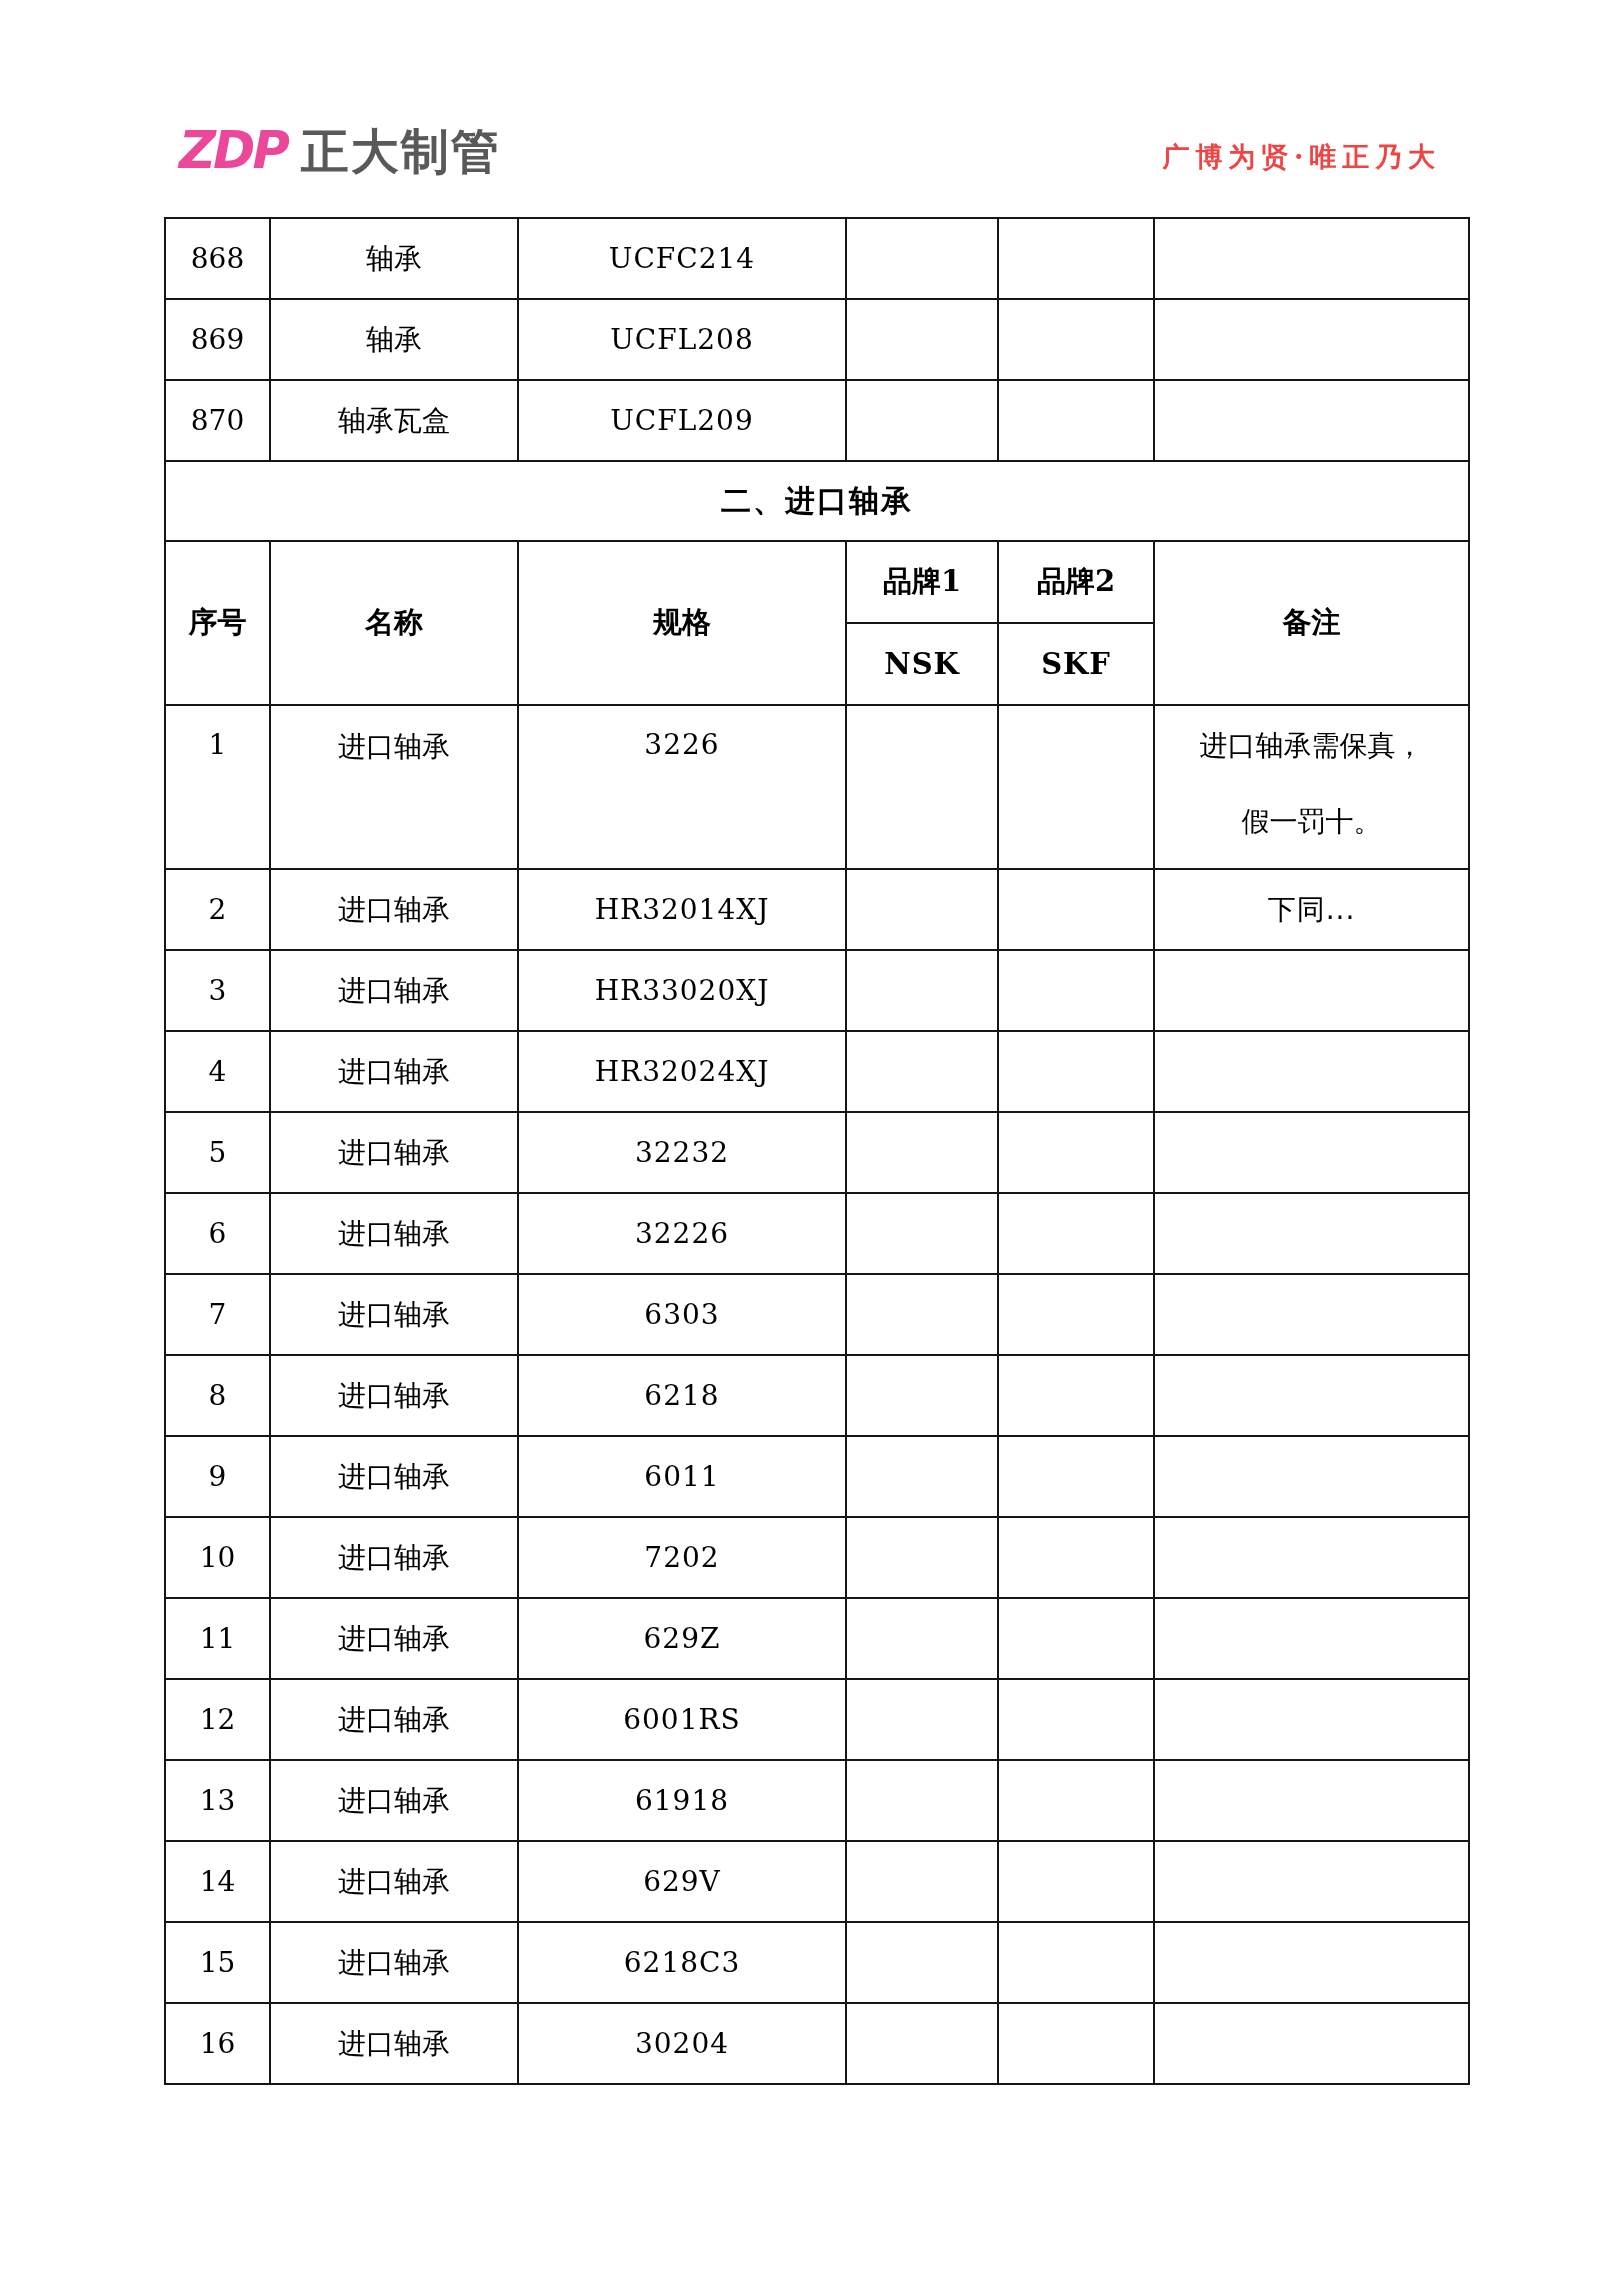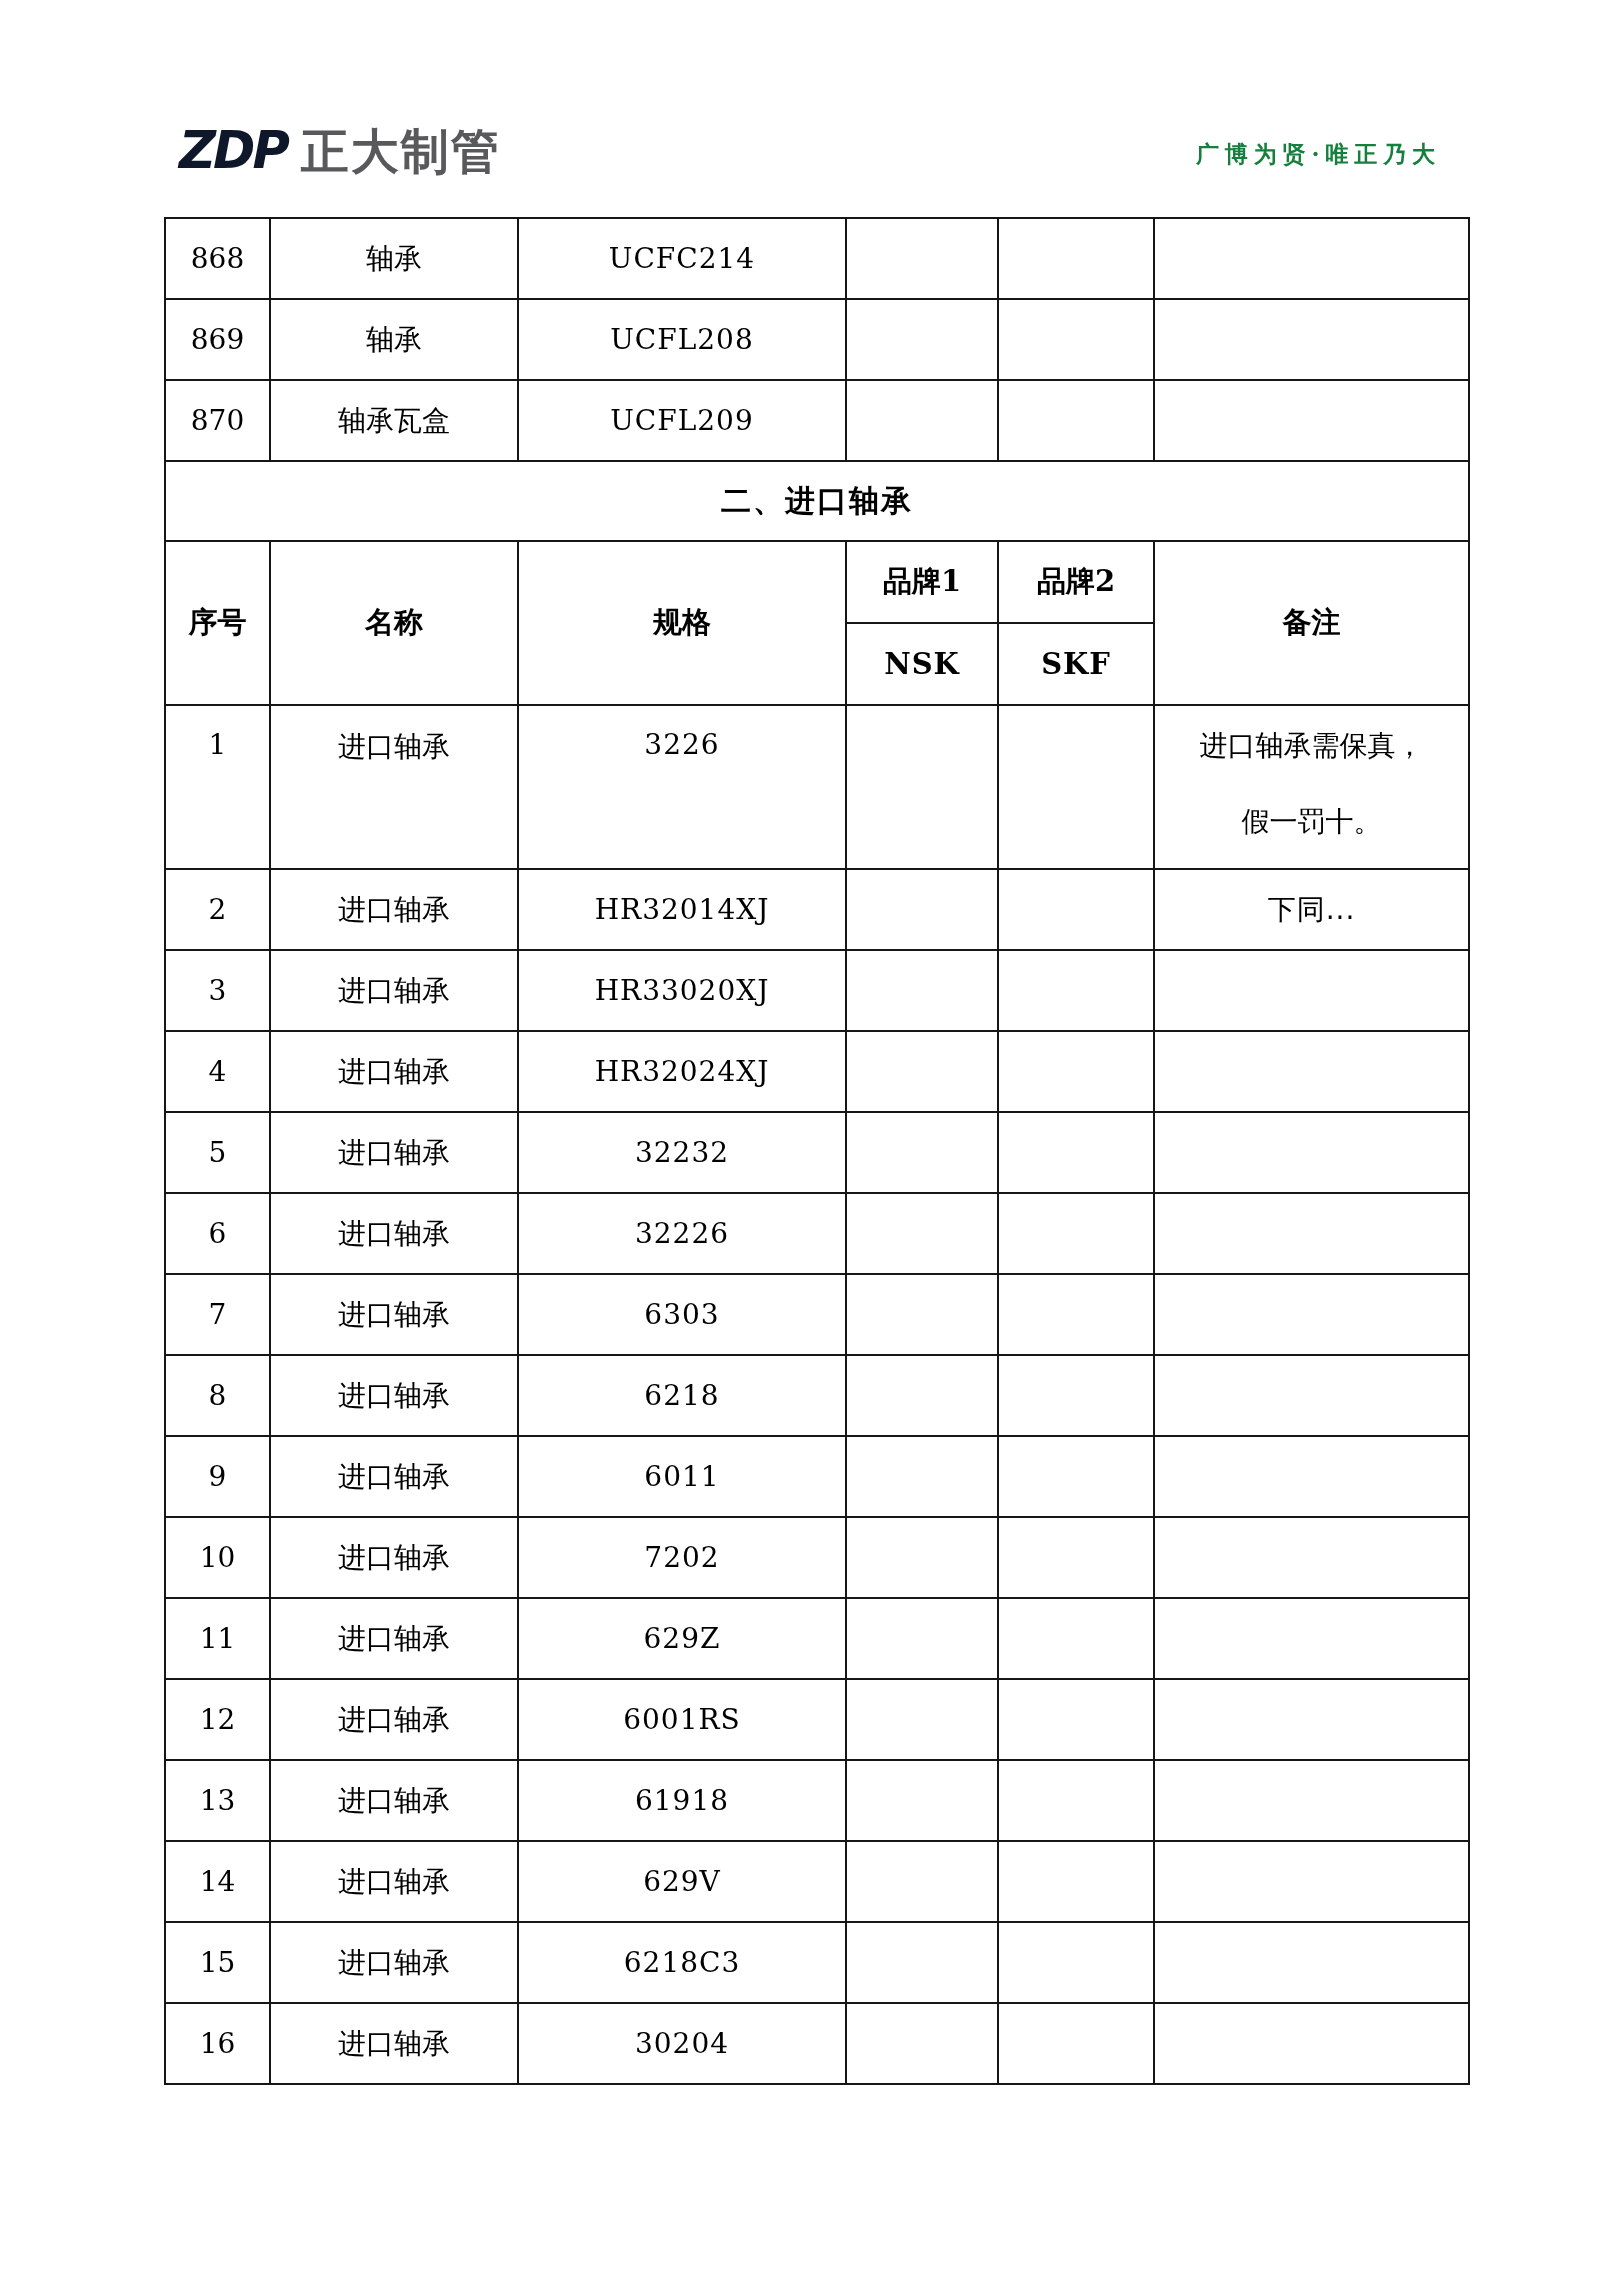--- a/index.html
+++ b/index.html
@@ -14,31 +14,31 @@
   
   .hdr-logo{
     position:absolute;top:125px;left:179px;
     display:flex;align-items:baseline;gap:13.7px;
     white-space:nowrap;
   }
   .logo-zdp{
     font-family:"DejaVu Sans","Liberation Sans",sans-serif;
     font-weight:bold;font-style:italic;
     font-size:51px;letter-spacing:-2.9px;
-    color:#0f172a;line-height:1;
+    color:#ec4899;line-height:1;
   }
   .logo-cn{
     font-family:"DejaVu Sans","Liberation Sans",sans-serif;
     font-weight:bold;font-size:48px;letter-spacing:2px;
     color:#58595b;line-height:1;
   }
   .hdr-slogan{
     position:absolute;top:139px;right:178px;
-    font-size:23px;letter-spacing:5.9px;
-    color:#15803d;font-weight:bold;
+    font-size:27px;letter-spacing:5.9px;
+    color:#ef4444;font-weight:bold;
     font-family:"DejaVu Serif","Liberation Serif",serif;
     white-space:nowrap;
   }
   
   table.parts{
     position:absolute;top:217px;left:164px;
     width:1304px;
     border-collapse:collapse;table-layout:fixed;
     border:2.9px solid #161616;
   }

